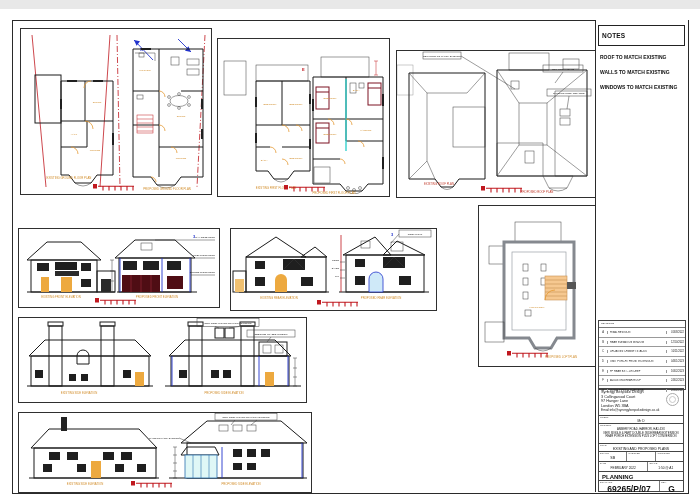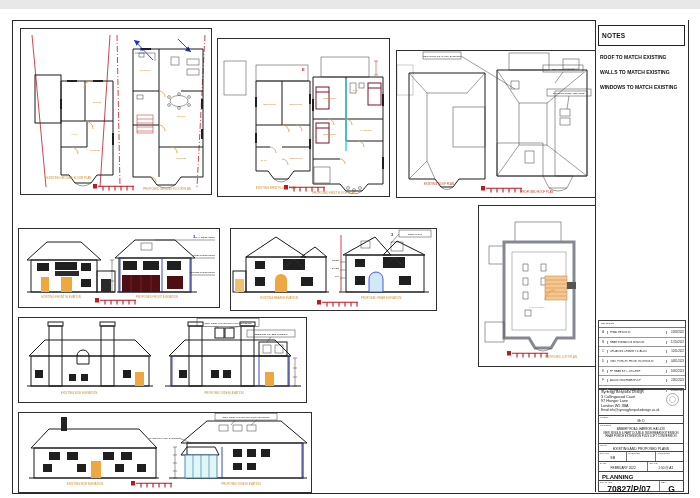--- a/index.html
+++ b/index.html
@@ -608,21 +608,21 @@
   </div>
 
   <div class="trow" style="top:452px;height:9px;">
     <div class="status">PLANNING</div>
   </div>
 
   <div class="trow" style="top:461px;height:11px;">
     <div class="cells">
       <div class="cell" style="flex:2.6;">
         <span class="lab">DRAW. NO.</span>
-        <span class="dwgnum">70827/P/07</span>
+        <span class="dwgnum">69265/P/07</span>
       </div>
       <div class="cell">
         <span class="lab">REV.</span>
         <span class="revbig">G</span>
       </div>
     </div>
   </div>
 </div>
 
 </body></html>

